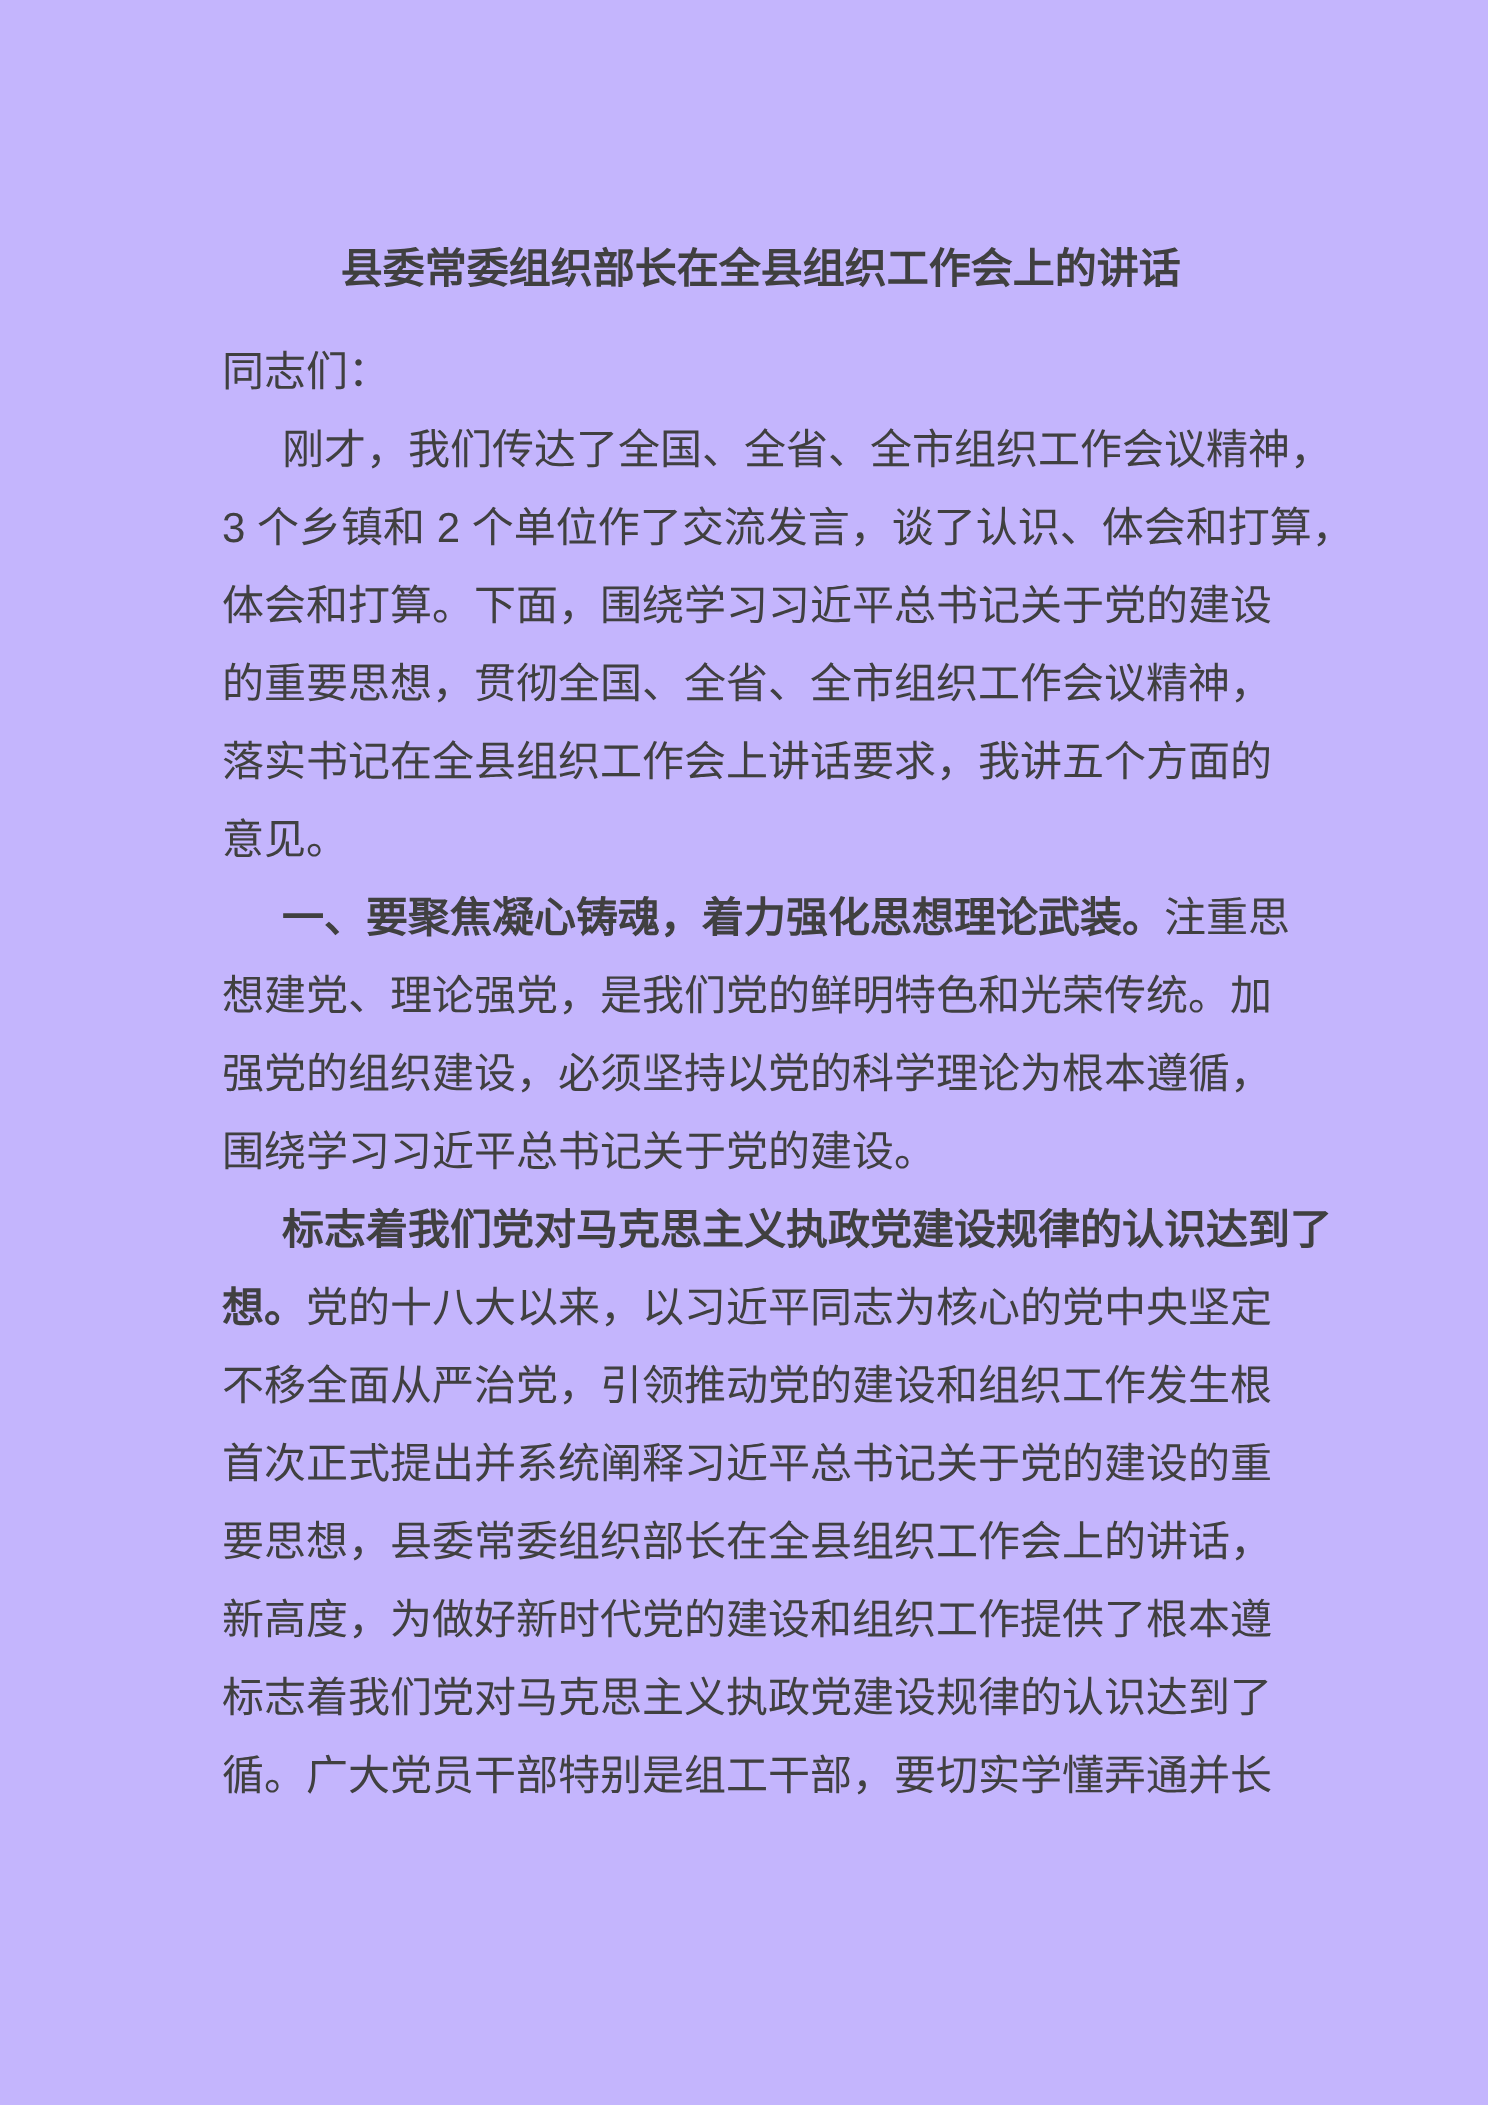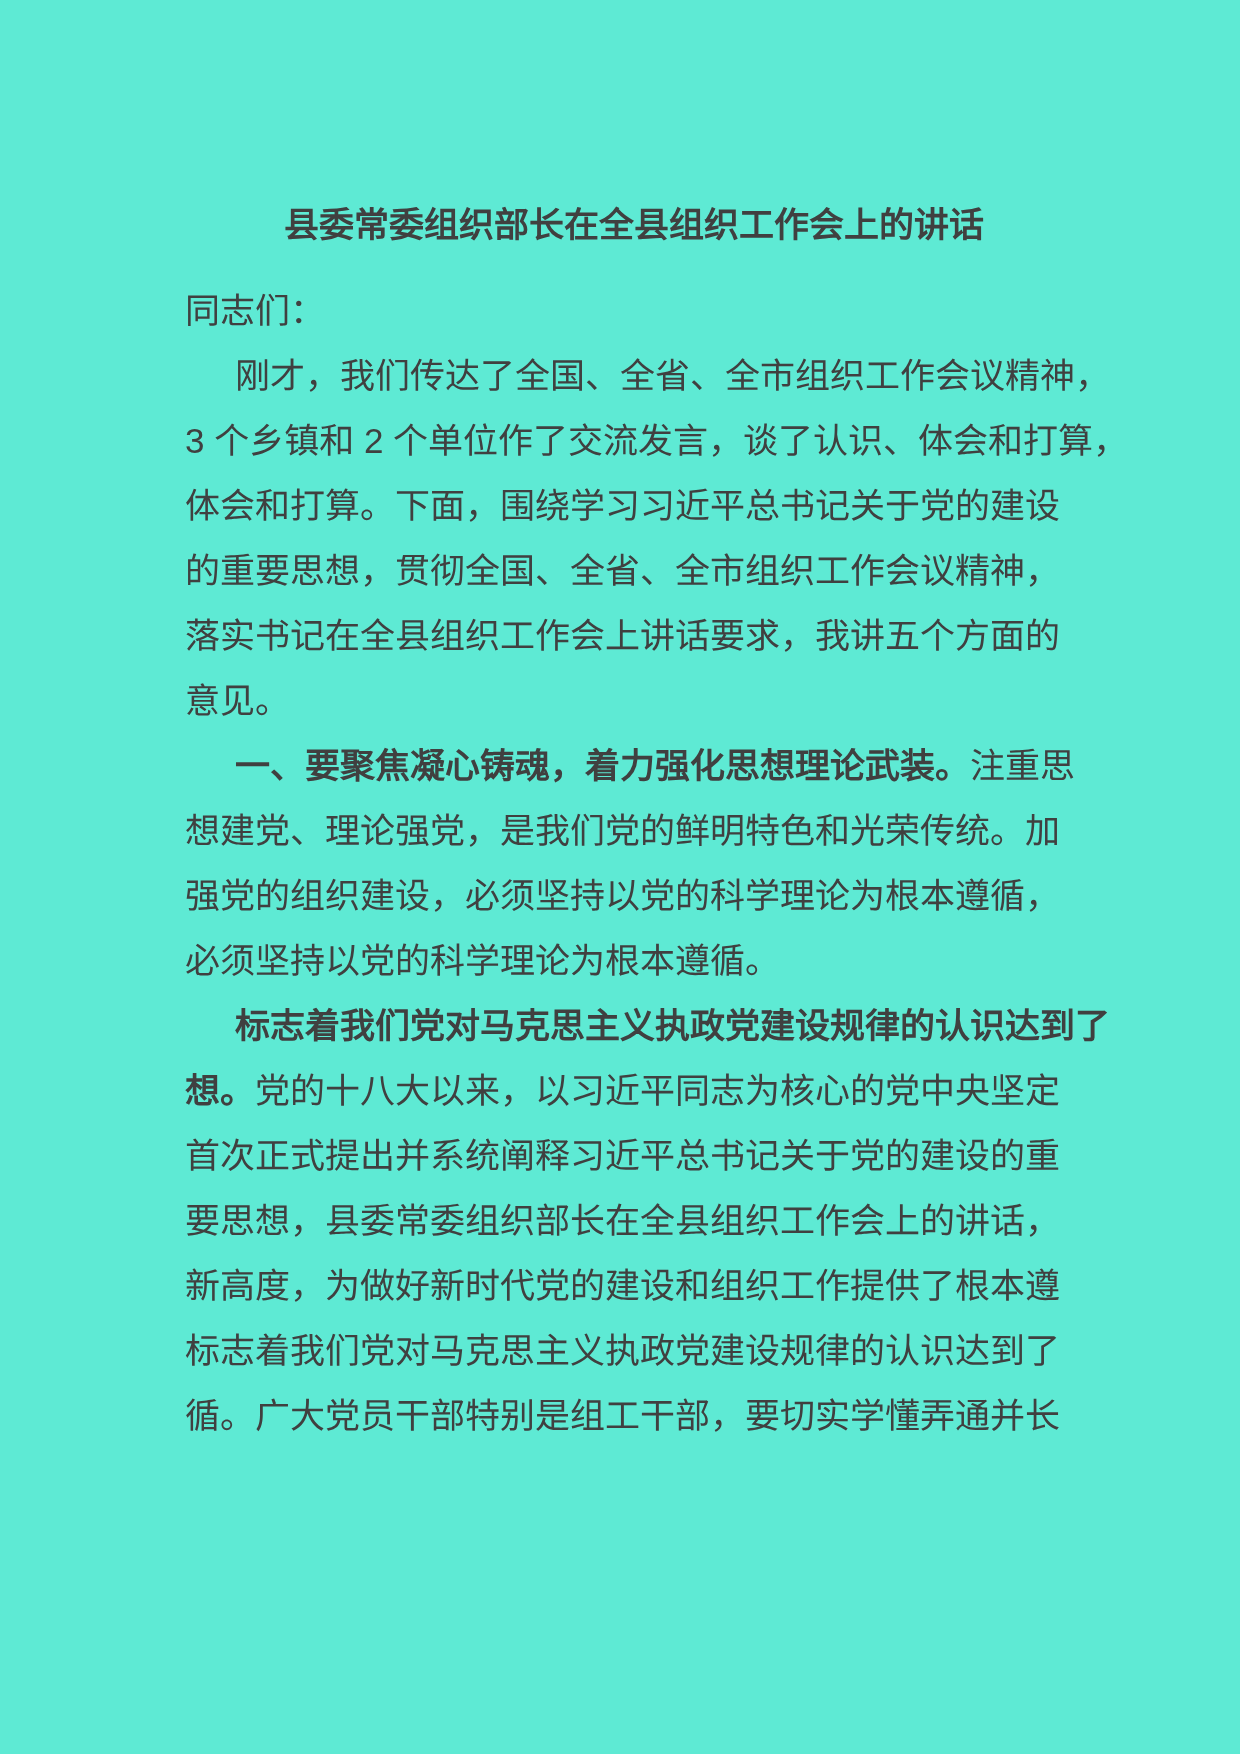--- a/index.html
+++ b/index.html
@@ -4,21 +4,21 @@
 <style>
   html, body {
     margin: 0;
     padding: 0;
     background: #ffffff;
   }
   .page {
     position: relative;
     width: 1240px;
     height: 1754px;
-    background: #5eead4;
+    background: #c4b5fd;
     overflow: hidden;
     box-sizing: border-box;
     padding-top: 192px;
     font-family: "Liberation Sans", sans-serif;
   }
   .doc-title {
     margin: 0 157px 20px 185px;
     font-size: 35px;
     font-weight: bold;
     line-height: 66px;
@@ -51,22 +51,23 @@
       <div class="line"><span class="seg">同志们：</span></div>
       <div class="line indent"><span class="seg">刚才，我们传达了全国、全省、全市组织工作会议精神，</span></div>
       <div class="line"><span class="seg">3 个乡镇和 2 个单位作了交流发言，谈了认识、体会和打算，</span></div>
       <div class="line"><span class="seg">体会和打算。下面，围绕学习习近平总书记关于党的建设</span></div>
       <div class="line"><span class="seg">的重要思想，贯彻全国、全省、全市组织工作会议精神，</span></div>
       <div class="line"><span class="seg">落实书记在全县组织工作会上讲话要求，我讲五个方面的</span></div>
       <div class="line"><span class="seg">意见。</span></div>
       <div class="line indent"><span class="seg b">一、要聚焦凝心铸魂，着力强化思想理论武装。</span><span class="seg">注重思</span></div>
       <div class="line"><span class="seg">想建党、理论强党，是我们党的鲜明特色和光荣传统。加</span></div>
       <div class="line"><span class="seg">强党的组织建设，必须坚持以党的科学理论为根本遵循，</span></div>
-      <div class="line"><span class="seg">必须坚持以党的科学理论为根本遵循。</span></div>
+      <div class="line"><span class="seg">围绕学习习近平总书记关于党的建设。</span></div>
       <div class="line indent"><span class="seg b">标志着我们党对马克思主义执政党建设规律的认识达到了</span></div>
       <div class="line"><span class="seg b">想。</span><span class="seg">党的十八大以来，以习近平同志为核心的党中央坚定</span></div>
+      <div class="line"><span class="seg">不移全面从严治党，引领推动党的建设和组织工作发生根</span></div>
       <div class="line"><span class="seg">首次正式提出并系统阐释习近平总书记关于党的建设的重</span></div>
       <div class="line"><span class="seg">要思想，县委常委组织部长在全县组织工作会上的讲话，</span></div>
       <div class="line"><span class="seg">新高度，为做好新时代党的建设和组织工作提供了根本遵</span></div>
       <div class="line"><span class="seg">标志着我们党对马克思主义执政党建设规律的认识达到了</span></div>
       <div class="line"><span class="seg">循。广大党员干部特别是组工干部，要切实学懂弄通并长</span></div>
     </div>
 </div>
 
 </body></html>

